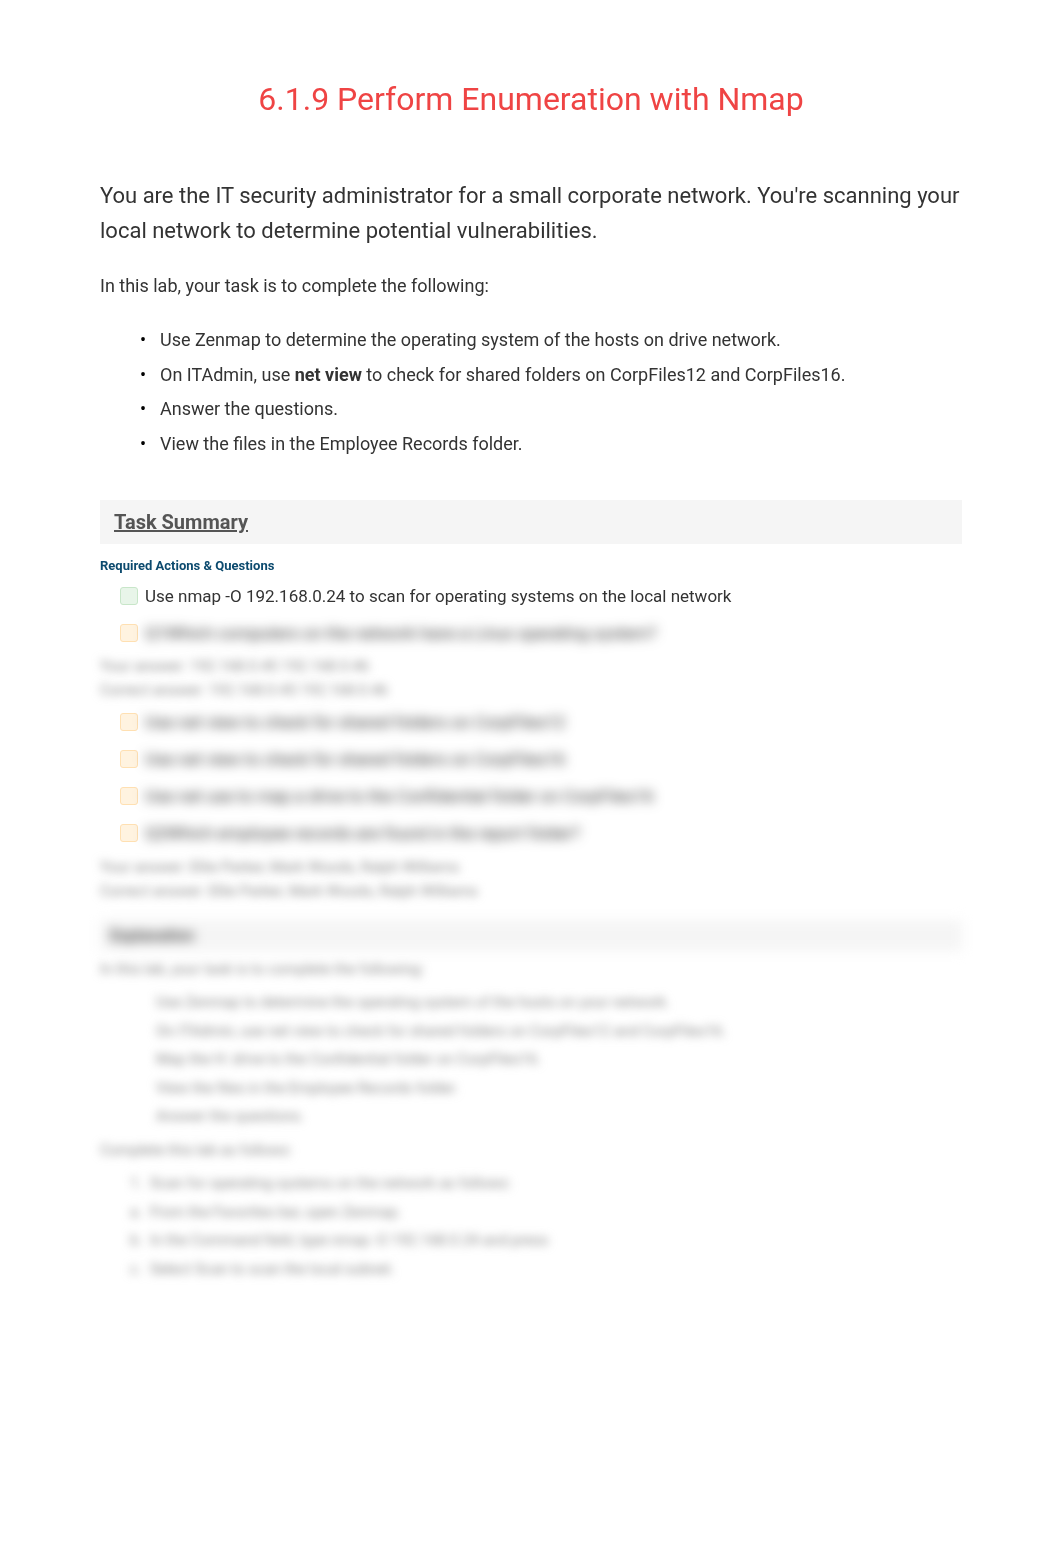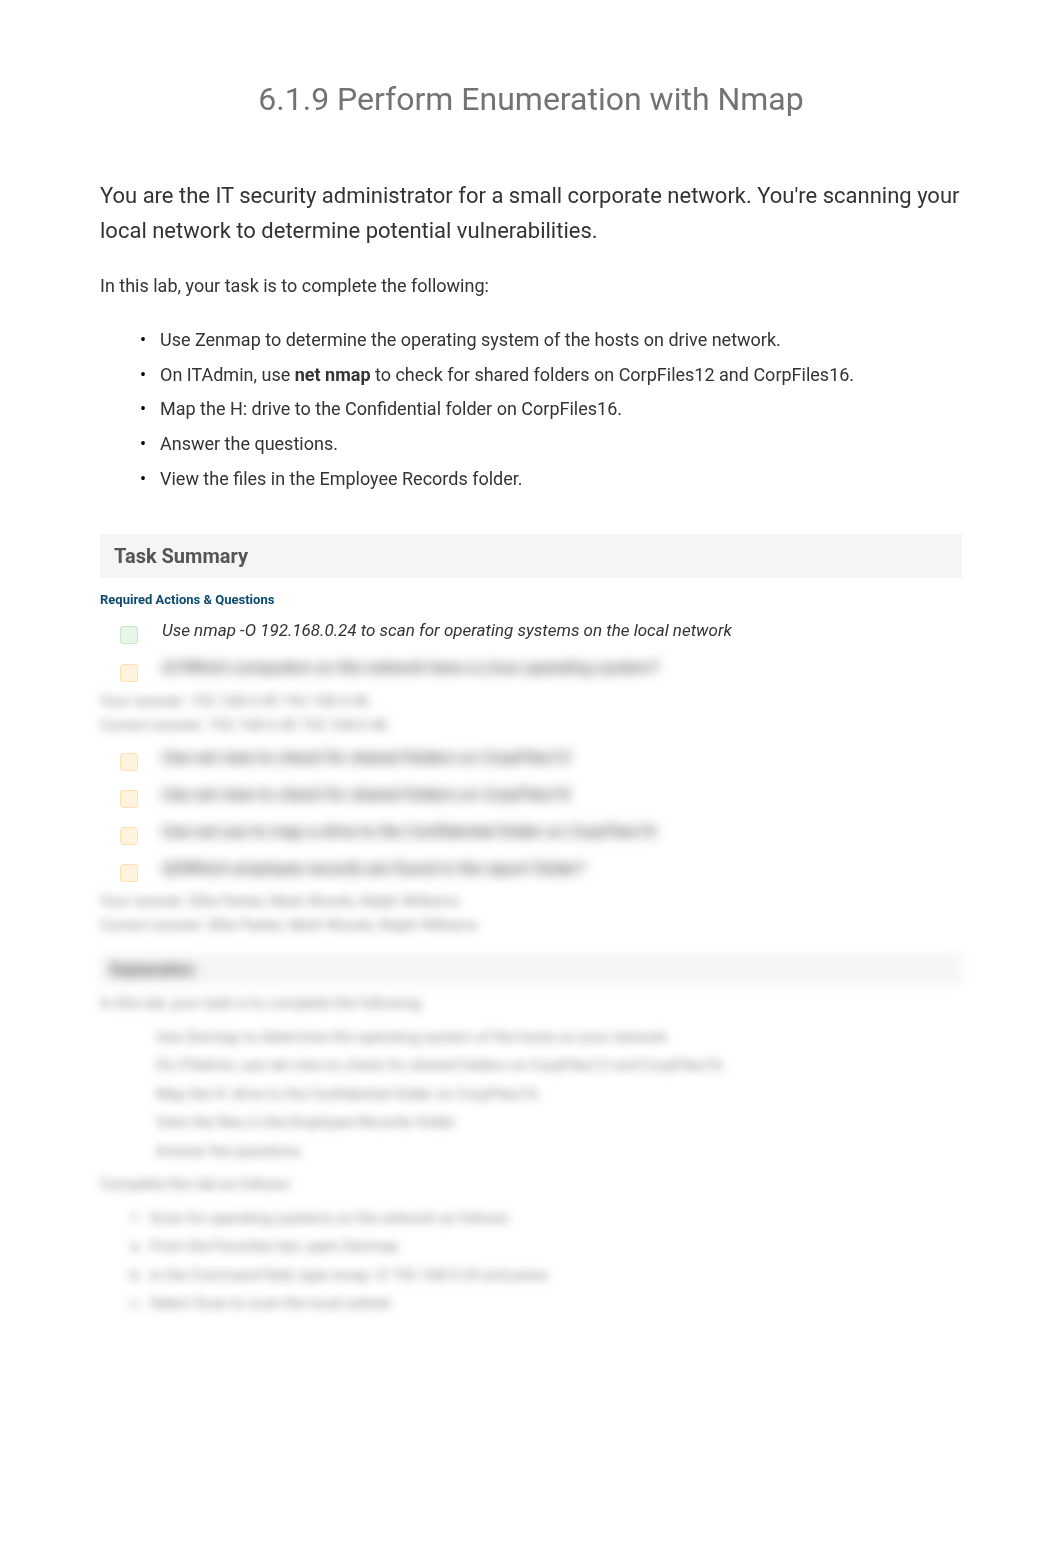--- a/index.html
+++ b/index.html
@@ -1,29 +1,29 @@
 <!DOCTYPE html>
 <html><head>
 <meta charset="utf-8">
 <style>
   * { box-sizing: border-box; margin: 0; padding: 0; }
   html, body { width: 1062px; background: #fff; font-family: -apple-system, BlinkMacSystemFont, "Segoe UI", Roboto, Arial, sans-serif; color: #333; }
   .page { padding: 80px 100px 60px 100px; }
-  .title { font-size: 32px; font-weight: 400; text-align: center; color: #737373; margin-bottom: 60px; }
+  .title { font-size: 32px; font-weight: 400; text-align: center; color: #ef4444; margin-bottom: 60px; }
   .intro { font-size: 22px; line-height: 1.6; color: #333; margin-bottom: 24px; }
   .subintro { font-size: 18px; line-height: 1.6; color: #333; margin-bottom: 24px; }
   .bullets { list-style: none; padding-left: 40px; margin-bottom: 40px; }
   .bullets li { position: relative; font-size: 18px; line-height: 1.7; color: #333; padding-left: 20px; margin-bottom: 4px; }
   .bullets li::before { content: "•"; position: absolute; left: 0; top: 0; font-size: 18px; color: #000; }
   .bold { font-weight: 700; }
   .task-summary-bar { background: #f5f5f5; padding: 10px 14px; margin-bottom: 14px; }
-  .task-summary-bar h2 { font-size: 20px; font-weight: 700; color: #555; }
+  .task-summary-bar h2 { font-size: 20px; font-weight: 700; color: #555; text-decoration: underline; }
   .req-heading { font-size: 13px; font-weight: 700; color: #0c4a6e; margin-bottom: 10px; }
   .action-list { list-style: none; padding-left: 20px; }
-  .action-item { display: flex; align-items: flex-end; gap: 24px; font-size: 17px; line-height: 1.6; margin-bottom: 10px; font-style: italic; }
+  .action-item { display: flex; align-items: flex-start; gap: 7px; font-size: 17px; line-height: 1.6; margin-bottom: 10px; }
   .check { width: 18px; height: 18px; flex: 0 0 18px; margin-top: 4px; border-radius: 3px; }
   .check-green { background: #e8f5e9; border: 1px solid #c8e6c9; }
   .check-orange { background: #fff3e0; border: 1px solid #ffe0b2; }
   .blur { filter: blur(6px); user-select: none; }
   .blur-light { filter: blur(5px); user-select: none; color: #888; }
   .answer-line { font-size: 15px; color: #888; margin: 6px 0 6px 0; }
   .exp-bar { background: #f5f5f5; padding: 6px 10px; margin: 14px 0 6px 0; display: inline-block; width: 100%; }
   .exp-bar-title { font-weight: 700; color: #555; font-size: 16px; }
   .exp-body { font-size: 15px; color: #888; line-height: 1.7; }
   .exp-bullets { list-style: none; padding-left: 40px; margin: 8px 0; }
@@ -39,23 +39,22 @@
 
   <h1 class="title">6.1.9 Perform Enumeration with Nmap</h1>
 
   <p class="intro">You are the IT security administrator for a small corporate network. You're scanning your local network to determine potential vulnerabilities.</p>
 
   <p class="subintro">In this lab, your task is to complete the following:</p>
 
   <ul class="bullets">
     <li>Use Zenmap to determine the operating system of the hosts on drive network.</li>
     <li>
-      <span>On ITAdmin, use <span class="bold">net nmap</span> to check for shared folders on CorpFiles12 and CorpFiles16.</span>
+      <span>On ITAdmin, use <span class="bold">net view</span> to check for shared folders on CorpFiles12 and CorpFiles16.</span>
     </li>
-    <li>Map the H: drive to the Confidential folder on CorpFiles16.</li>
     <li>Answer the questions.</li>
     <li>View the files in the Employee Records folder.</li>
   </ul>
 
   <div class="task-summary-bar">
     <h2>Task Summary</h2>
   </div>
 
   <div class="req-heading">Required Actions &amp; Questions</div>
 

